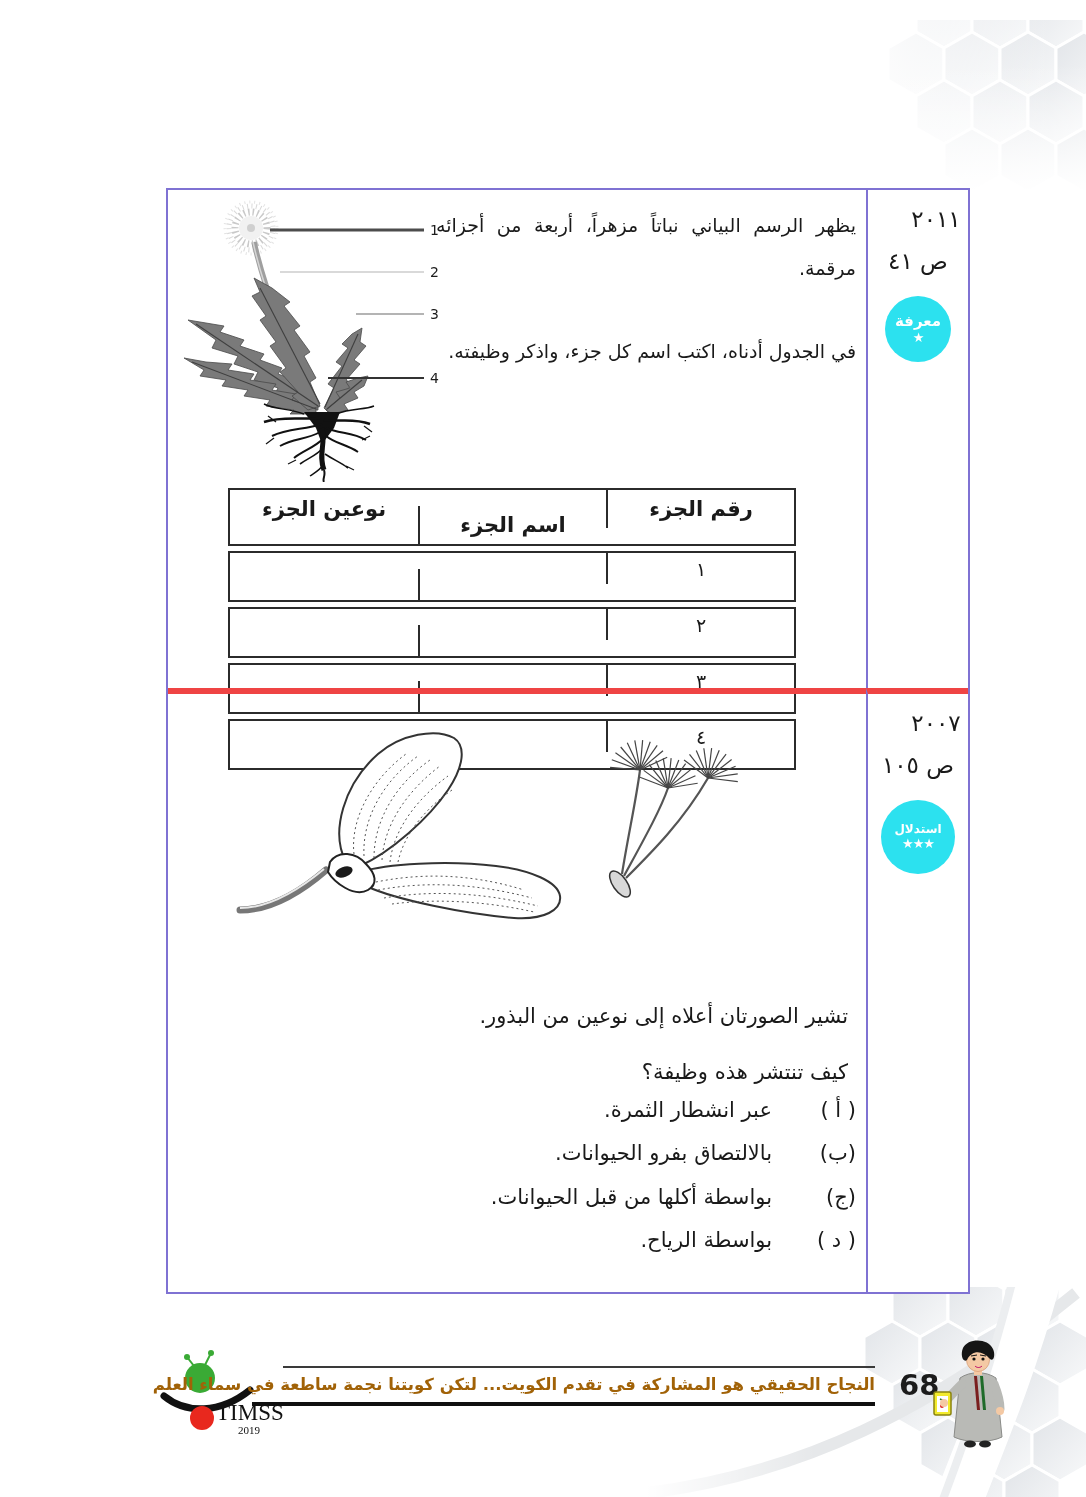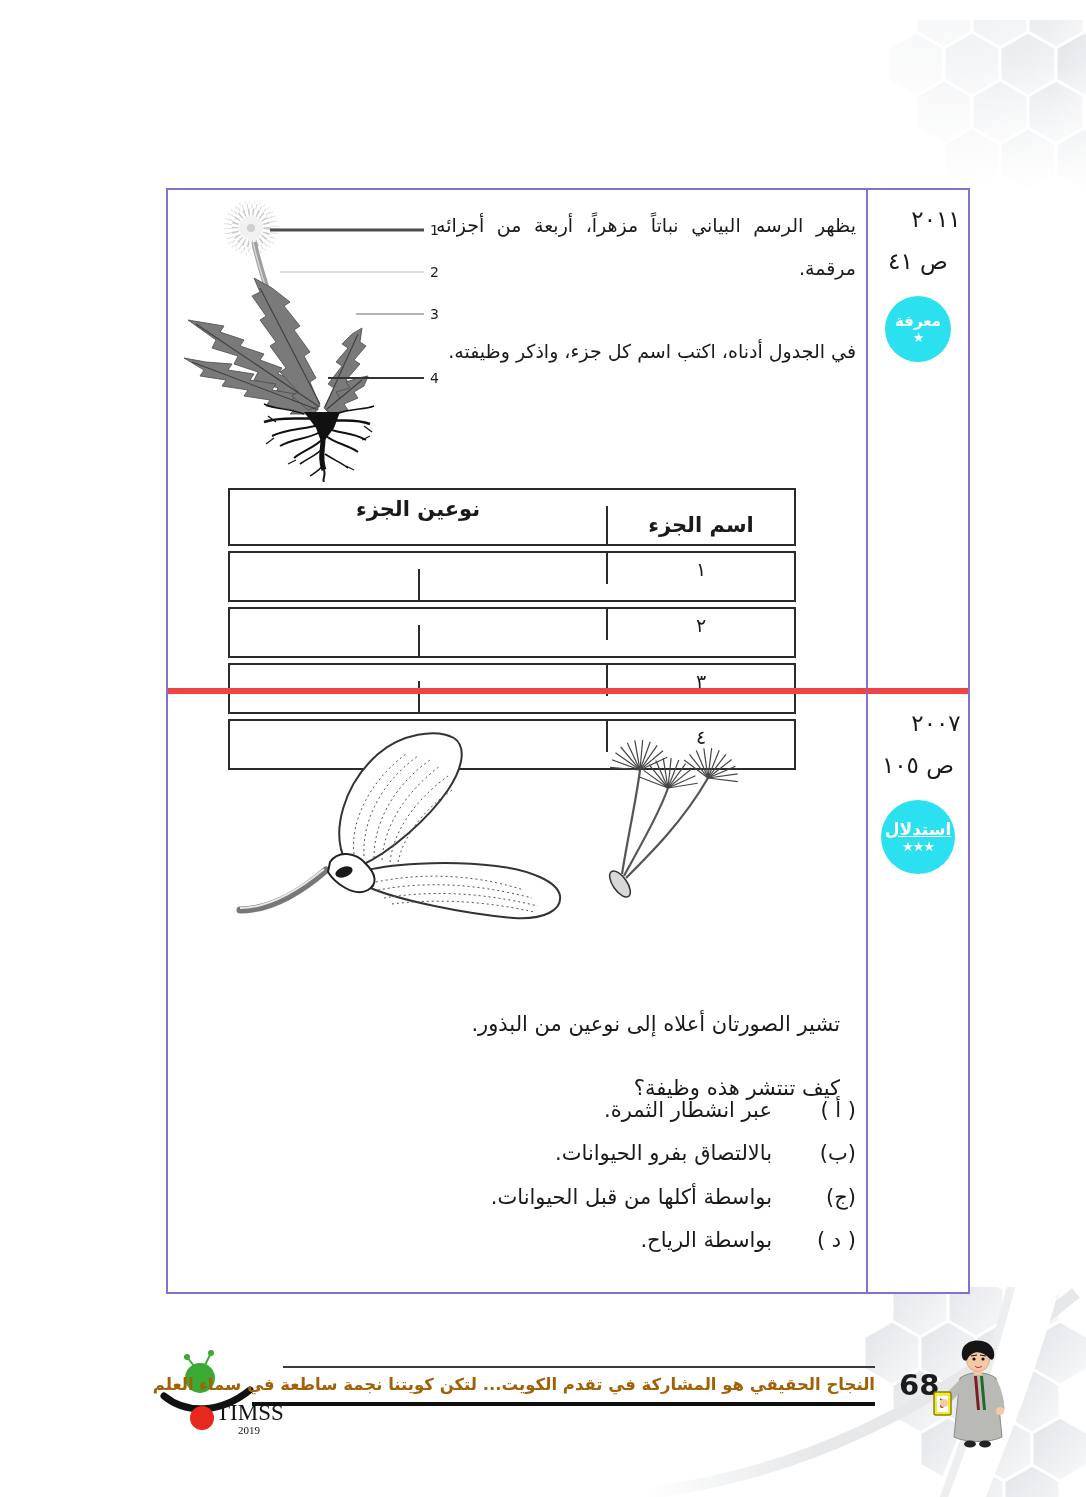--- a/index.html
+++ b/index.html
@@ -16,42 +16,42 @@
   .side{border-left:2px solid #7f72d3;display:flex;flex-direction:column;align-items:center;}
   .row2{border-top:6px solid #ef4444;}
 
   .side-year{margin-top:16px;font-size:23px;margin-left:36px;}
   .side-page{margin-top:16px;font-size:23px;}
   .badge{margin-top:22px;border-radius:50%;background:#2ce1ef;color:#fff;
          display:flex;flex-direction:column;align-items:center;justify-content:center;line-height:1.1;}
   .badge1{width:66px;height:66px;}
   .badge2{width:74px;height:74px;}
   .badge-label{font-weight:bold;font-size:15px;}
-  .badge2 .badge-label{font-size:17px;text-decoration:underline;}
+  .badge2 .badge-label{font-size:12px;}
   .badge-stars{font-size:13px;letter-spacing:-1px;margin-top:1px;}
 
   
   .q1-text{position:absolute;right:10px;top:14px;width:420px;font-size:19px;
            line-height:2.25;text-align:justify;}
   .q1-text p{margin:0;}
   .q1-text p + p{margin-top:40px;}
 
   .qtable{position:absolute;left:60px;top:298px;width:568px;display:flex;
           flex-direction:column;gap:5px;direction:rtl;}
   .trow{display:flex;border:2px solid #2b2b2b;background:#fff;}
   .tcell{box-sizing:border-box;display:flex;align-items:center;justify-content:center;}
   .tc-num{width:188px;border-left:2px solid #2b2b2b;}
   .tc-name{width:188px;border-left:2px solid #2b2b2b;margin-top:16px;}
   .tc-func{flex:1;}
   .thead .tcell{height:38px;font-weight:bold;font-size:21px;}
   .tdata .tcell{height:31px;font-size:19px;}
 
   
   .q2-text{position:absolute;right:10px;top:290px;width:560px;font-size:21px;line-height:2.3;}
-  .q2-text p{margin:16px;}
+  .q2-text p{margin:8px;}
   .options{position:absolute;right:10px;top:402px;width:560px;font-size:21px;}
   .opt{display:flex;direction:rtl;margin-bottom:14px;line-height:1.4;}
   .opt-letter{width:58px;flex:0 0 58px;}
   .opt-text{margin-right:26px;}
 
   
   .rule-top{position:absolute;left:283px;top:1366px;width:592px;height:2px;background:#3a3a3a;}
   .banner{position:absolute;left:283px;top:1369px;width:592px;height:20px;line-height:32px;
           font-size:16.5px;font-weight:bold;text-align:center;white-space:nowrap;color:#a16207;}
   .rule-bottom{position:absolute;left:252px;top:1402px;width:623px;height:4px;background:#0f0f0f;}
@@ -198,20 +198,21 @@
         </g>
       </svg>
 
       <div class="q1-text rtl">
         <p>يظهر الرسم البياني نباتاً مزهراً، أربعة من أجزائه مرقمة.</p>
         <p>في الجدول أدناه، اكتب اسم كل جزء، واذكر وظيفته.</p>
       </div>
 
       <div class="qtable">
         <div class="trow thead">
+          <div class="tcell tc-num">رقم الجزء</div>
           <div class="tcell tc-name">اسم الجزء</div>
           <div class="tcell tc-func">نوعين الجزء</div>
         </div>
         <div class="trow tdata">
           <div class="tcell tc-num">١</div>
           <div class="tcell tc-name"></div>
           <div class="tcell tc-func"></div>
         </div>
         <div class="trow tdata">
           <div class="tcell tc-num">٢</div>

